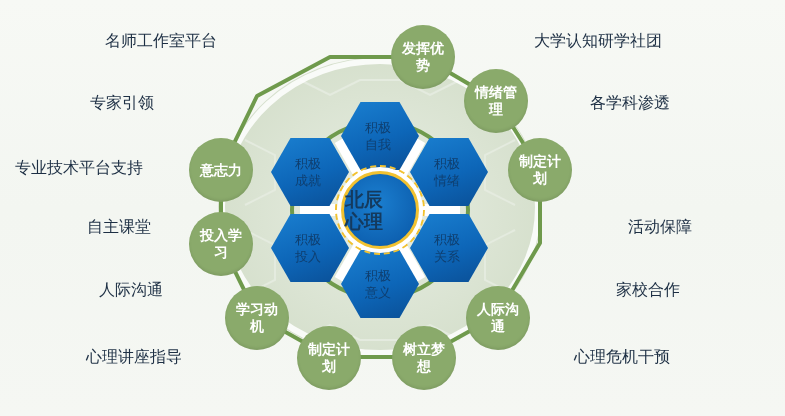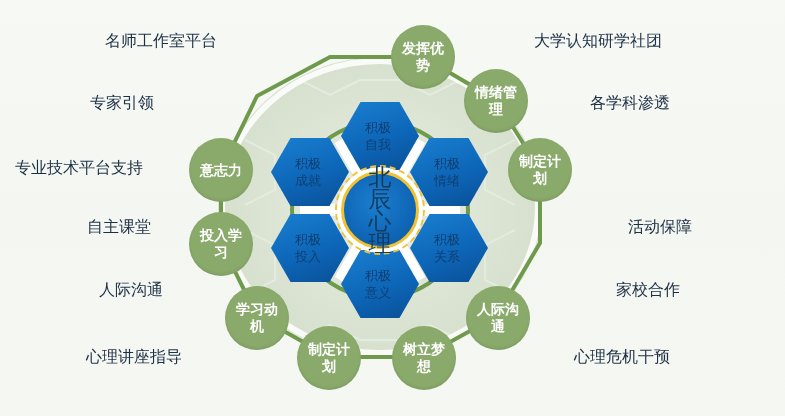--- a/index.html
+++ b/index.html
@@ -48,24 +48,24 @@
     .hex span { display: block; width: 30px; }
     .core {
       position: absolute;
       left: 380px; top: 210px;
       width: 72px; height: 72px;
       transform: translate(-50%, -50%);
       border-radius: 50%;
       background: radial-gradient(circle at 45% 40%, #1b7fd0 0%, #0e62b2 70%, #0b4f95 100%);
       border: 3px solid #f2c230;
       box-shadow: 0 0 0 4px #ffffff, 0 0 0 6px transparent;
-      display: flex; align-items: center; justify-content: center;
+      display: flex; align-items: center; 
       color: #143a5e;
-      font-weight: normal;
-      font-size: 23px;
+      font-weight: bold;
+      font-size: 19px;
       line-height: 22px;
       text-align: center;
     }
     .core span { display: block; width: 40px; }
     .core-dash {
       position: absolute;
       left: 380px; top: 210px;
       width: 90px; height: 90px;
       transform: translate(-50%, -50%);
       border-radius: 50%;

